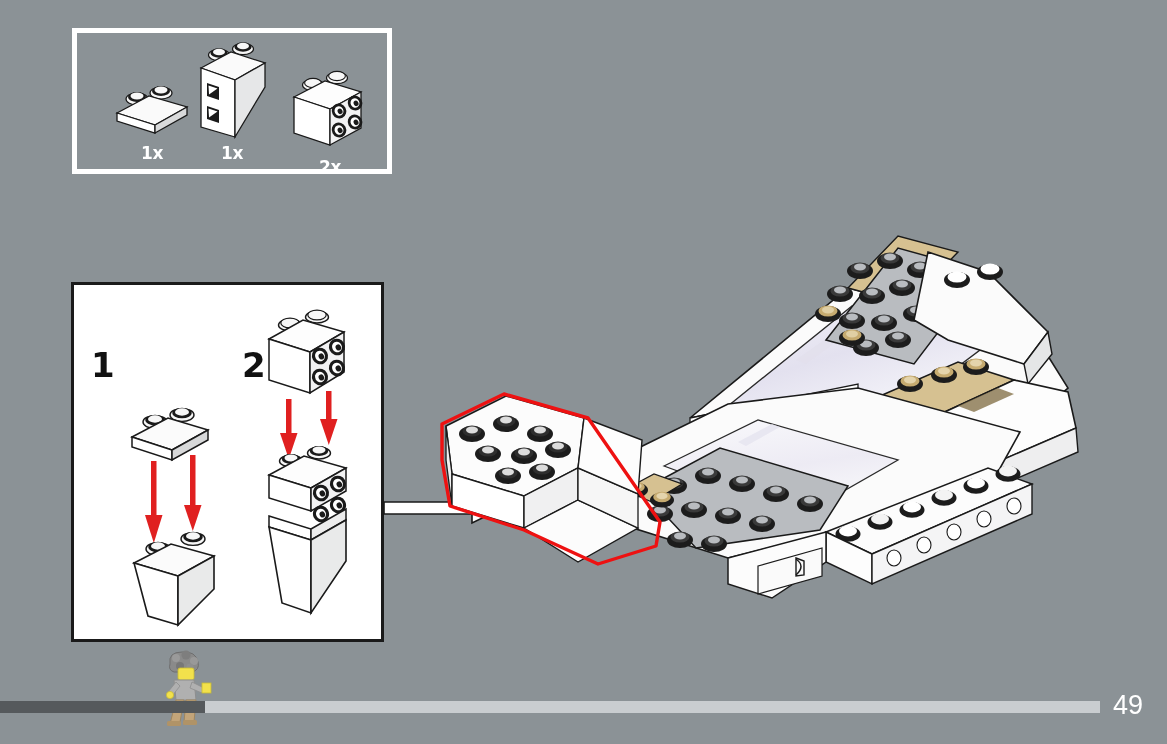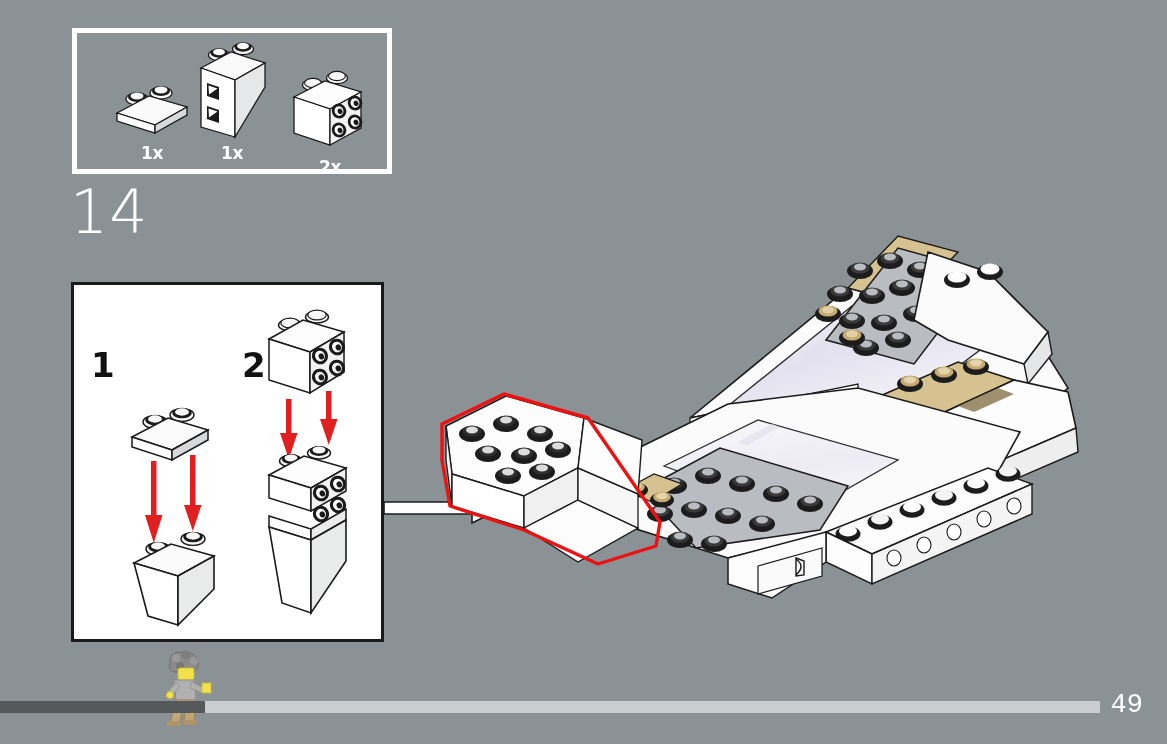--- a/index.html
+++ b/index.html
@@ -50,21 +50,21 @@
 
   
   #progress-bar{
     position:absolute;left:0px;top:701px;width:1100px;height:12px;
     background:#c9cdd0;
   }
   #progress-fill{position:absolute;left:0;top:0;height:100%;width:205px;background:#55595c;}
 
   #page-number{
     position:absolute;right:24px;top:690px;color:#ffffff;
-    font-size:27px;font-weight:300;font-family:Liberation Mono, monospace;
+    font-size:27px;font-weight:300;font-family:Liberation Sans, sans-serif;
   }
   svg{display:block;overflow:visible;}
 </style>
 </head>
 <body style="background: rgb(139, 146, 150);">
 
 <div class="page">
 
   <div id="parts-box">
 
@@ -135,21 +135,20 @@
         <ellipse cx="57" cy="67" rx="4.4" ry="4.8" fill="#ffffff" transform="rotate(-27 57 67)"></ellipse>
         <ellipse cx="57.8" cy="67.8" rx="2.4" ry="2.8" fill="#1a1a1a" transform="rotate(-27 57 67)"></ellipse>
         <ellipse cx="73" cy="59" rx="7.2" ry="7.6" fill="#1a1a1a" transform="rotate(-27 73 59)"></ellipse>
         <ellipse cx="73" cy="59" rx="4.4" ry="4.8" fill="#ffffff" transform="rotate(-27 73 59)"></ellipse>
         <ellipse cx="73.8" cy="59.8" rx="2.4" ry="2.8" fill="#1a1a1a" transform="rotate(-27 73 59)"></ellipse>
       </svg>
       <span class="part-qty" style="top:94px;left:48%;text-align:center;">2x</span>
     </div>
   </div>
 
-  <div id="step-number">14</div>
 
   <div id="substep-panel">
 
     <span class="substep-label" style="left:17px;top:60px;">1</span>
     <span class="substep-label" style="left:168px;top:60px;">2</span>
 
     <svg style="position:absolute;left:40px;top:118px;" width="160" height="225" viewBox="0 0 160 225">
 
       <g>
         <ellipse cx="41" cy="19" rx="12" ry="6.4" fill="#f7f7f7" stroke="#1a1a1a" stroke-width="1.4"></ellipse>

